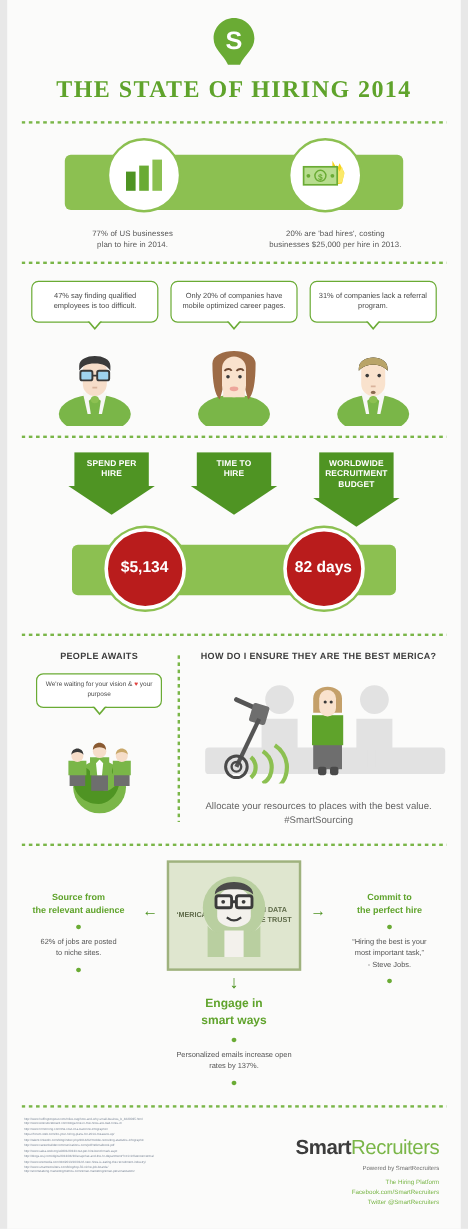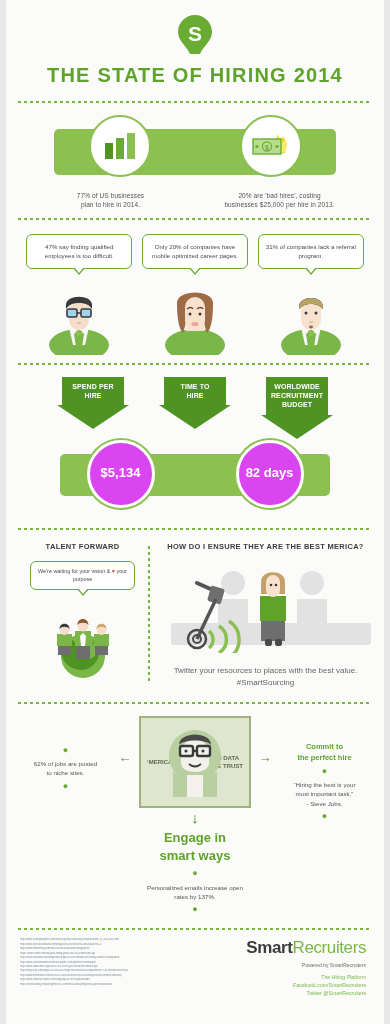--- a/index.html
+++ b/index.html
@@ -22,21 +22,21 @@
     background-image:linear-gradient(to right,#7ab648 0 3px, transparent 3px 6px);
     background-size:6px 2px; background-repeat:repeat-x;
   }
 
   
   .header { padding-top:14px; text-align:center; }
   .bulb { display:block; margin:0 auto 6px; }
   .title {
     color:#5fa32b; font-size:20px; font-weight:bold;
     letter-spacing:1.2px; padding-bottom:14px;
-    font-family:Liberation Sans, sans-serif;
+    font-family:Liberation Serif, serif;
   }
 
   
   .sec1 { position:relative; height:115px; padding-top:12px; }
   .band {
     position:absolute; left:40px; right:40px; top:26px; height:46px;
     background:#8cc051; border-radius:5px;
   }
   .circ-row { position:relative; display:flex; justify-content:space-around; padding:0 30px; }
   .icon-circle {
@@ -95,21 +95,21 @@
     border-top:24px solid #4f9423;
   }
   .val-wrap { position:relative; margin-top:1px; height:72px; }
   .val-band {
     position:absolute; left:40px; right:40px; top:14px; height:42px;
     background:#8cc051; border-radius:5px;
   }
   .val-row { position:relative; display:flex; justify-content:space-around; padding:0 26px; }
   .val-circle {
     position:relative; z-index:2; width:68px; height:68px; border-radius:50%;
-    background:#d946ef; border:3px solid #fff;
+    background:#b91c1c; border:3px solid #fff;
     box-shadow:0 0 0 2px #8cc051;
     display:flex; align-items:center; justify-content:center; text-align:center;
     color:#fff; font-size:13px; font-weight:bold; line-height:1.15;
   }
 
   
   .sec4 { display:flex; padding:12px 6px 14px; }
   .s4left { width:38%; text-align:center; }
   .s4right { width:62%; text-align:center; padding-left:8px; }
   .vdash {
@@ -155,33 +155,33 @@
   .bill-wrap { width:32%; }
   .bill {
     position:relative; height:92px;
     background:#dfe6cf; border:2px solid #9fb27e;
     display:flex; align-items:center; justify-content:space-between;
     padding:0 6px; overflow:hidden;
   }
   .bill-txt { font-size:6px; color:#5f6b4a; font-weight:bold; text-align:center; line-height:1.4; }
   .bill-mid { position:absolute; left:50%; top:50%; transform:translate(-50%,-50%); }
   .mid-col { text-align:center; }
-  .mid-h { color:#5fa32b; font-size:13px; font-weight:bold; line-height:1.4; padding-top:4px; }
+  .mid-h { color:#5fa32b; font-size:10px; font-weight:bold; line-height:1.4; padding-top:4px; }
   .mid-t { font-size:6.2px; color:#555; line-height:1.5; }
   .down-arrow { color:#4f9423; font-size:15px; line-height:1; padding-top:2px; }
 
   
   .footer { display:flex; padding:8px 6px 0; }
   .urls { width:55%; }
   .urls div {
     font-size:2.6px; color:#7f8a9a; line-height:1.72;
     white-space:nowrap; overflow:hidden;
   }
   .brand { width:45%; text-align:right; padding-right:4px; }
-  .logo { font-size:17px; letter-spacing:-.4px; }
+  .logo { font-size:17px; letter-spacing:-.4px;margin-top:16px; }
   .logo .a { color:#3c3c3c; font-weight:bold; }
   .logo .b { color:#7ab648; }
   .brand-sub { font-size:5px; color:#6c6c6c; padding-top:4px; }
   .brand-g { font-size:5.2px; color:#7ab648; line-height:1.55; padding-top:5px; }
 </style>
 </head>
 <body>
 
 <div class="page">
 <div class="inner">
@@ -303,21 +303,21 @@
       <div class="val-row">
         <div class="val-circle">$5,134</div>
         <div class="val-circle">82 days</div>
       </div>
     </div>
   </div>
   <div class="divider"></div>
 
   <div class="sec4">
     <div class="s4left">
-      <div class="s4h">TALENT FORWARD</div>
+      <div class="s4h">PEOPLE AWAITS</div>
       <div class="mini-bubble">
         <span>We're waiting for your vision &amp; </span><span class="heart">♥</span><span> your purpose</span>
       </div>
       <svg width="94" height="78" viewBox="0 0 94 78">
         <circle cx="47" cy="56" r="22" fill="#7ab648"></circle>
         <path d="M36 40 c6 3 3 9 8 10 c5 1 2 8 7 9 c6 1 8-6 12-4 c-2 9-10 15-17 15 c-12 0-21-9-21-20 c0-4 1-7 3-10 z" fill="#4f9423"></path>
         <path d="M58 38 c5 2 8 5 9 9 c-4-1-7 1-9-2 c-2-3 1-5 0-7 z" fill="#4f9423"></path>
 
         <rect x="22" y="45" width="13" height="10" fill="#6e6e6e"></rect>
         <path d="M21 34 h15 v12 h-15 z" fill="#7ab648"></path>
@@ -359,28 +359,29 @@
 
         <path d="M36 22 l18 8" stroke="#555" stroke-width="4" stroke-linecap="round"></path>
         <rect x="48" y="26" width="14" height="16" rx="2" fill="#6e6e6e" transform="rotate(16 55 34)"></rect>
         <path d="M55 38 L36 78" stroke="#555" stroke-width="3.5"></path>
         <circle cx="36" cy="78" r="9" fill="none" stroke="#4a4a4a" stroke-width="2.5"></circle>
         <circle cx="36" cy="78" r="4" fill="none" stroke="#4a4a4a" stroke-width="2"></circle>
         <path d="M48 70 a11 11 0 0 1 0 17" fill="none" stroke="#8cc051" stroke-width="3.5"></path>
         <path d="M58 65 a16 16 0 0 1 0 27" fill="none" stroke="#8cc051" stroke-width="3.5"></path>
         <path d="M68 60 a22 22 0 0 1 0 37" fill="none" stroke="#8cc051" stroke-width="3.5"></path>
       </svg>
-      <div class="s4cap">Twitter your resources to places with the best value. #SmartSourcing</div>
+      <div class="s4cap">Allocate your resources to places with the best value. #SmartSourcing</div>
     </div>
   </div>
   <div class="divider"></div>
 
   <div class="sec5">
     <div class="bill-row">
       <div class="side">
+        <div class="side-h">Source from<br>the relevant audience</div>
         <div class="dot">●</div>
         <div class="side-t">62% of jobs are posted<br>to niche sites.</div>
         <div class="dot">●</div>
       </div>
       <div class="arrow-h">←</div>
       <div class="bill-wrap">
         <div class="bill">
           <div class="bill-txt">‘MERICA</div>
           <div class="bill-txt">IN DATA<br>WE TRUST</div>
           <div class="bill-mid">

